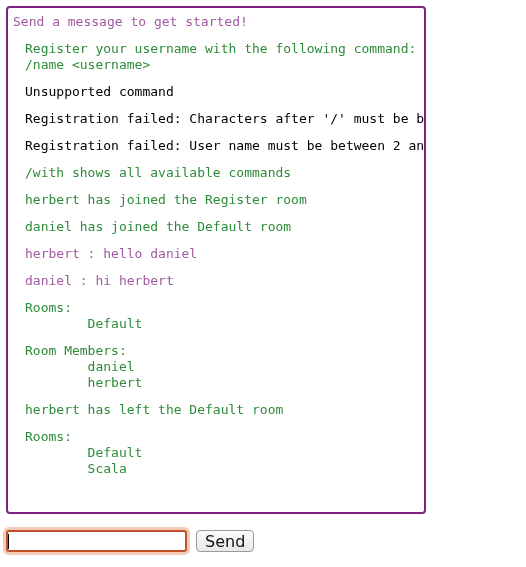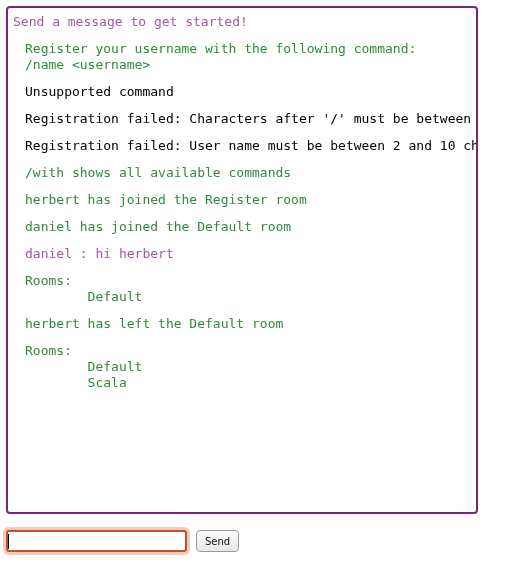--- a/index.html
+++ b/index.html
@@ -19,21 +19,21 @@
     position: relative;
     width: 526px;
     height: 567px;
     box-sizing: border-box;
     padding: 6px 8px 0 6px;
   }
 
   
   .chat-log {
     box-sizing: border-box;
-    width: 472px;
+    width: 420px;
     height: 508px;
     border: 2px solid #7b2280;
     border-radius: 4px;
     background: #ffffff;
     padding: 6px 4px 6px 5px;
     overflow: hidden;
   }
 
   .msg {
     font-family: "DejaVu Sans Mono", "Liberation Mono", monospace;
@@ -89,21 +89,21 @@
     background: #000000;
     pointer-events: none;
   }
 
   .send-button {
     margin-left: 9px;
     box-sizing: border-box;
     height: 22px;
     padding: 1px 8px;
     font-family: "DejaVu Sans", "Liberation Sans", sans-serif;
-    font-size: 10px;
+    font-size: 16px;
     line-height: 17px;
     color: #101010;
     background: linear-gradient(#fbfbfb, #e8e8e8);
     border: 1px solid #9b9b9b;
     border-radius: 4px;
     cursor: pointer;
   }
 </style>
 </head>
 <body>
@@ -113,23 +113,27 @@
   <div class="chat-log">
       <div class="msg c-purple">Send a message to get started!</div>
       <div class="msg c-green">Register your username with the following command:
 /name &lt;username&gt;</div>
       <div class="msg c-red">Unsupported command</div>
       <div class="msg c-red">Registration failed: Characters after '/' must be between A-Z or a-z</div>
       <div class="msg c-red">Registration failed: User name must be between 2 and 10 characters</div>
       <div class="msg c-green">/with shows all available commands</div>
       <div class="msg c-green">herbert has joined the Register room</div>
       <div class="msg c-green">daniel has joined the Default room</div>
+      <div class="msg c-purple">herbert : hello daniel</div>
       <div class="msg c-purple">daniel : hi herbert</div>
       <div class="msg c-green">Rooms:
         Default</div>
+      <div class="msg c-green">Room Members:
+        daniel
+        herbert</div>
       <div class="msg c-green">herbert has left the Default room</div>
       <div class="msg c-green">Rooms:
         Default
         Scala</div>
     </div>
 
   <div class="composer">
     <input class="message-input" type="text" placeholder="" style="">
     <button class="send-button">Send</button>
   </div>

